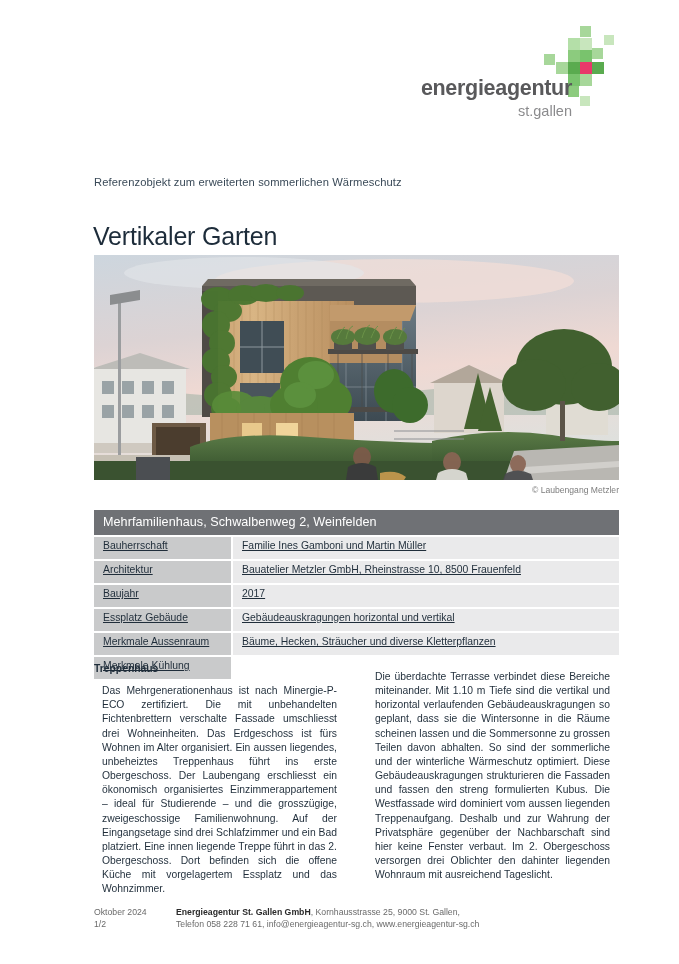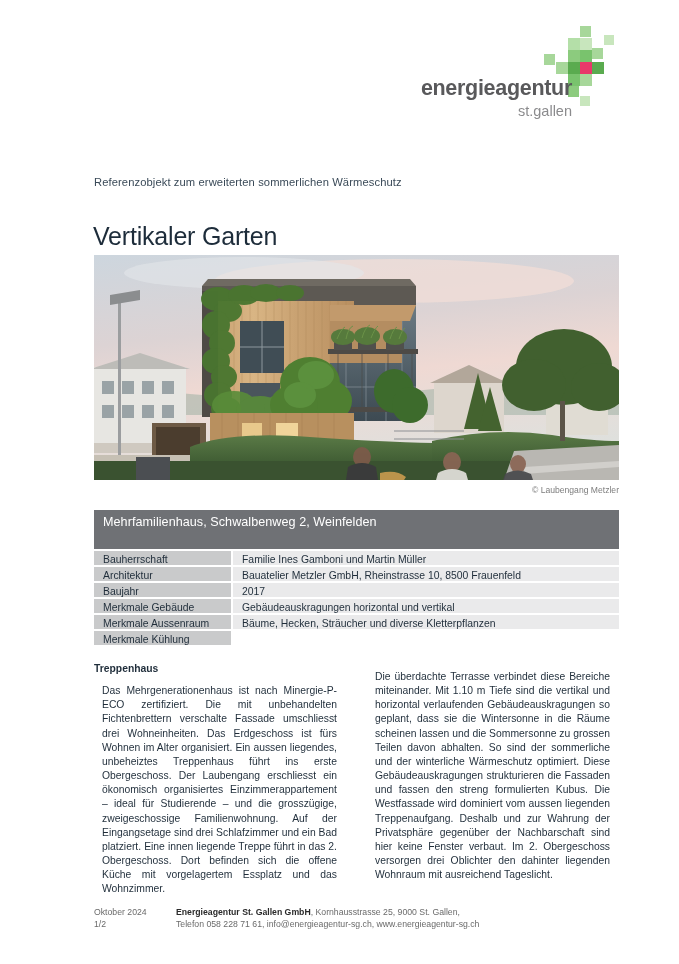--- a/index.html
+++ b/index.html
@@ -89,30 +89,31 @@
   
   .fact-table {
     position: absolute;
     left: 94px; top: 510px;
     width: 525px;
   }
   .ft-head {
     background: #6f7175;
     color: #ffffff;
     font-size: 12.6px;
-    height: 39px;
+    height: 25px;
     line-height: 25px;
     padding-left: 9px;
     margin-bottom: 2px;
     letter-spacing: 0.05px;
   }
   .ft-row {
     display: flex;
-    height: 14px;
+    height: 22px;
     margin-bottom: 2px;
+    text-decoration: underline;
   }
   .ft-label {
     width: 137px;
     background: #c9cacb;
     color: #1f2d3a;
     font-size: 10.4px;
     line-height: 17px;
     padding-left: 9px;
     flex: 0 0 137px;
   }
@@ -429,21 +430,21 @@
       </div>
       <div class="ft-row">
         <div class="ft-label">Architektur</div>
         <div class="ft-value">Bauatelier Metzler GmbH, Rheinstrasse 10, 8500 Frauenfeld</div>
       </div>
       <div class="ft-row">
         <div class="ft-label">Baujahr</div>
         <div class="ft-value">2017</div>
       </div>
       <div class="ft-row">
-        <div class="ft-label">Merkmale Gebäude</div>
+        <div class="ft-label">Essplatz Gebäude</div>
         <div class="ft-value">Gebäudeauskragungen horizontal und vertikal</div>
       </div>
       <div class="ft-row">
         <div class="ft-label">Merkmale Aussenraum</div>
         <div class="ft-value">Bäume, Hecken, Sträucher und diverse Kletterpflanzen</div>
       </div>
       <div class="ft-row">
         <div class="ft-label">Merkmale Kühlung</div>
       </div>
     </div>

